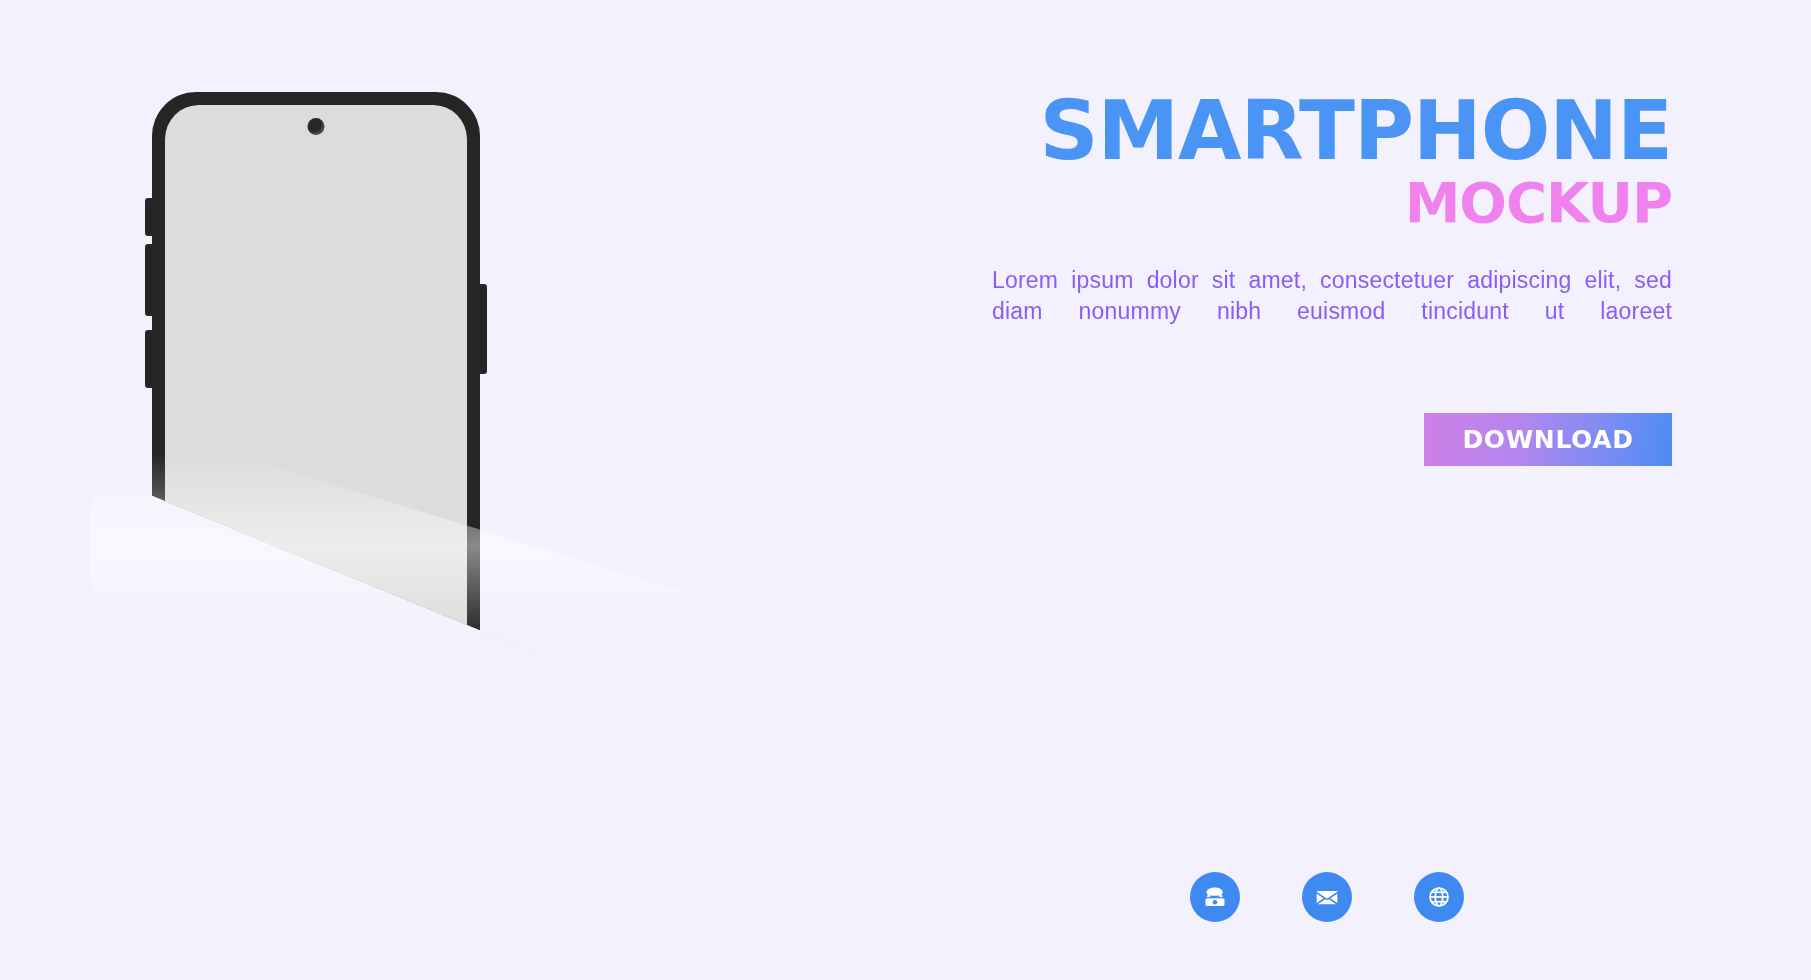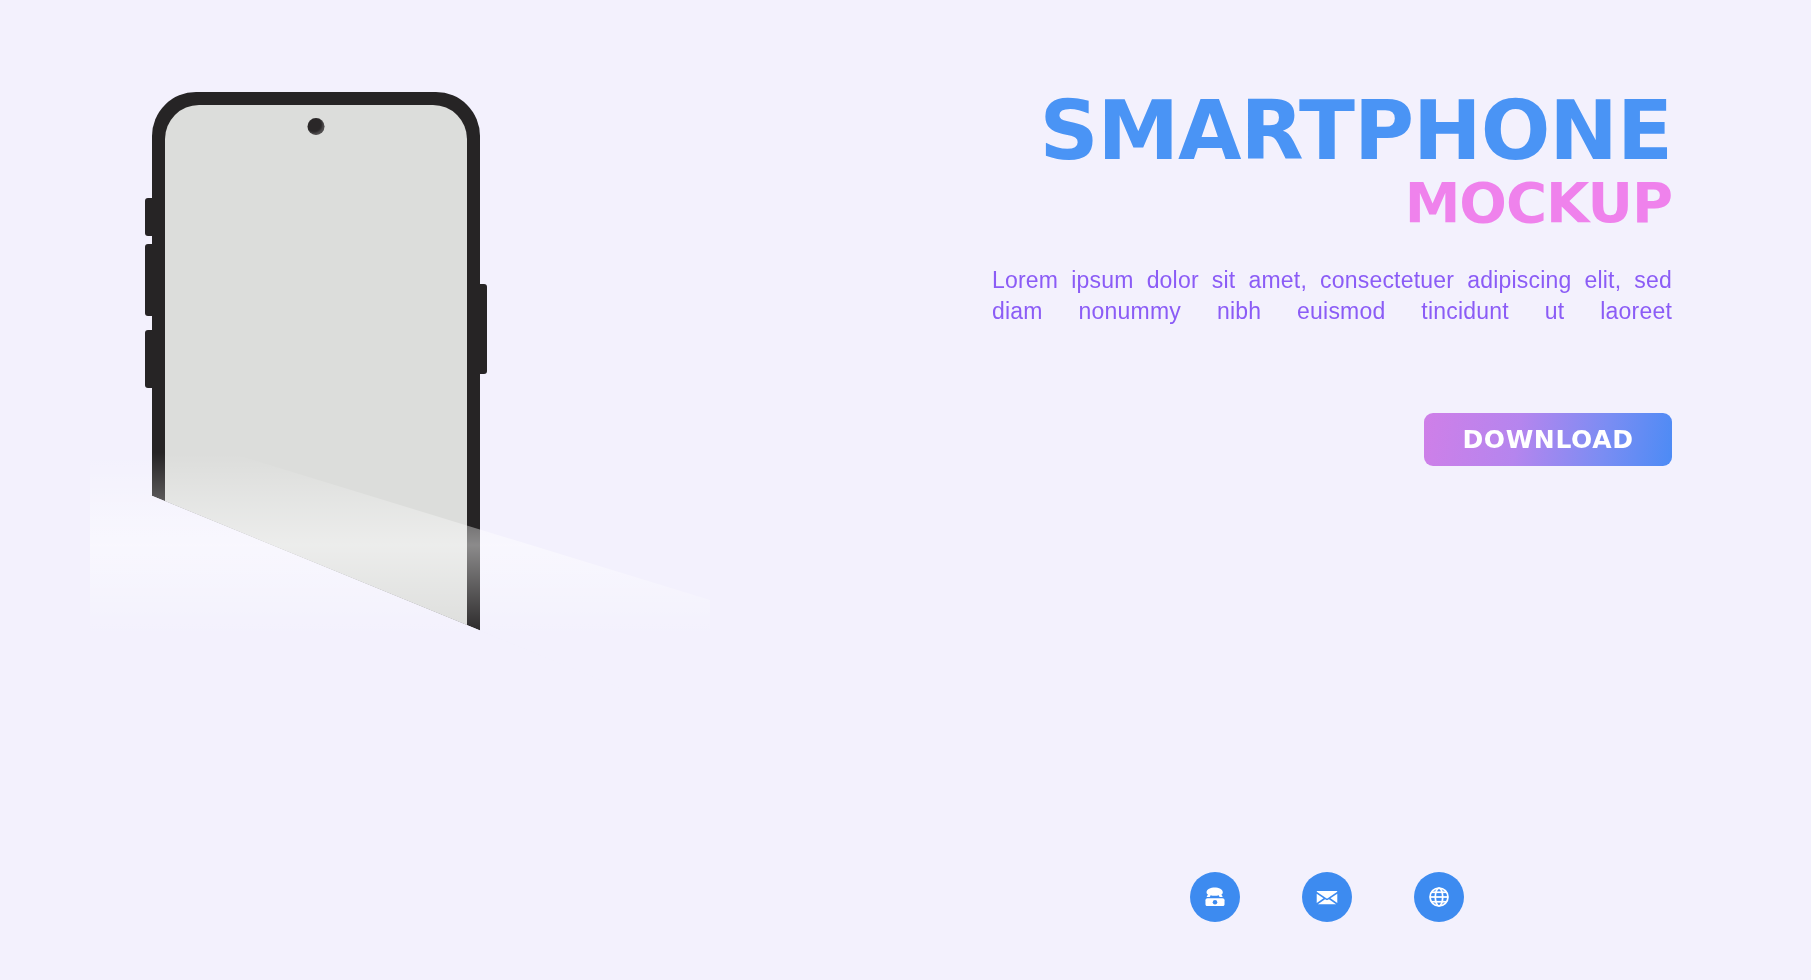--- a/index.html
+++ b/index.html
@@ -174,21 +174,21 @@
   }
 
   .download-button {
     display:inline-flex;
     align-items:center;
     justify-content:center;
     padding:0 28px;
     height:53px;
     min-width:248px;
     border:none;
-    border-radius:9px;
+    border-radius:0;
     background:linear-gradient(100deg, #cf7fe8 0%, #b585ee 38%, #7b8df3 72%, #4c8bf5 100%);
     color:#ffffff;
     font-family:"DejaVu Sans", sans-serif;
     font-weight:700;
     font-size:25px;
     letter-spacing:.6px;
     cursor:pointer;
   }
 
   

